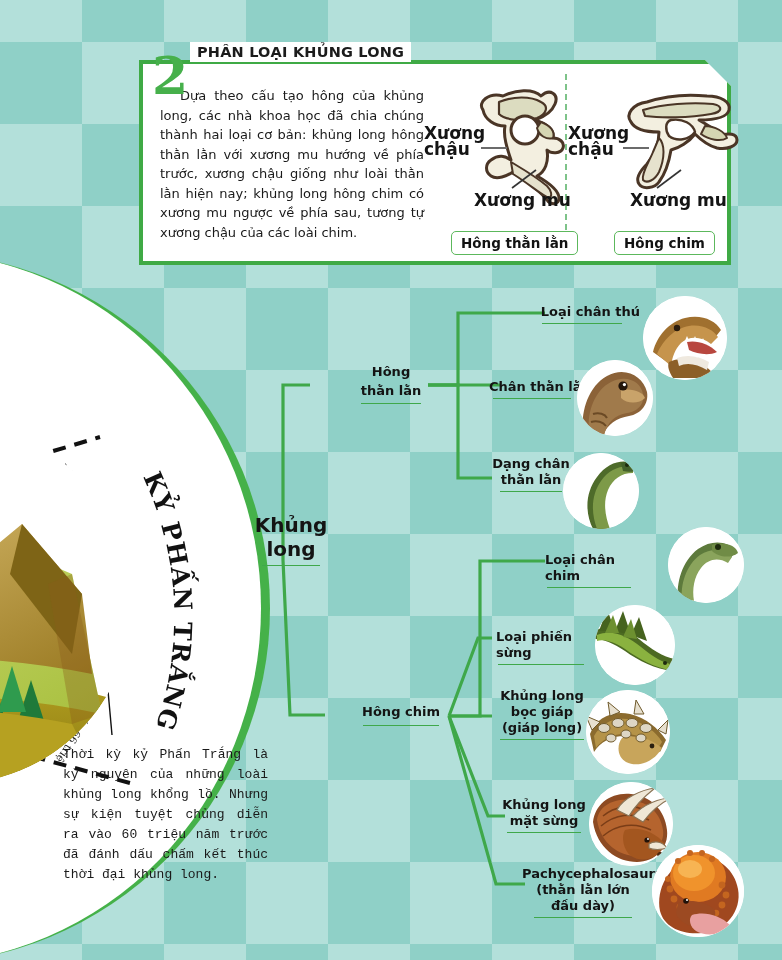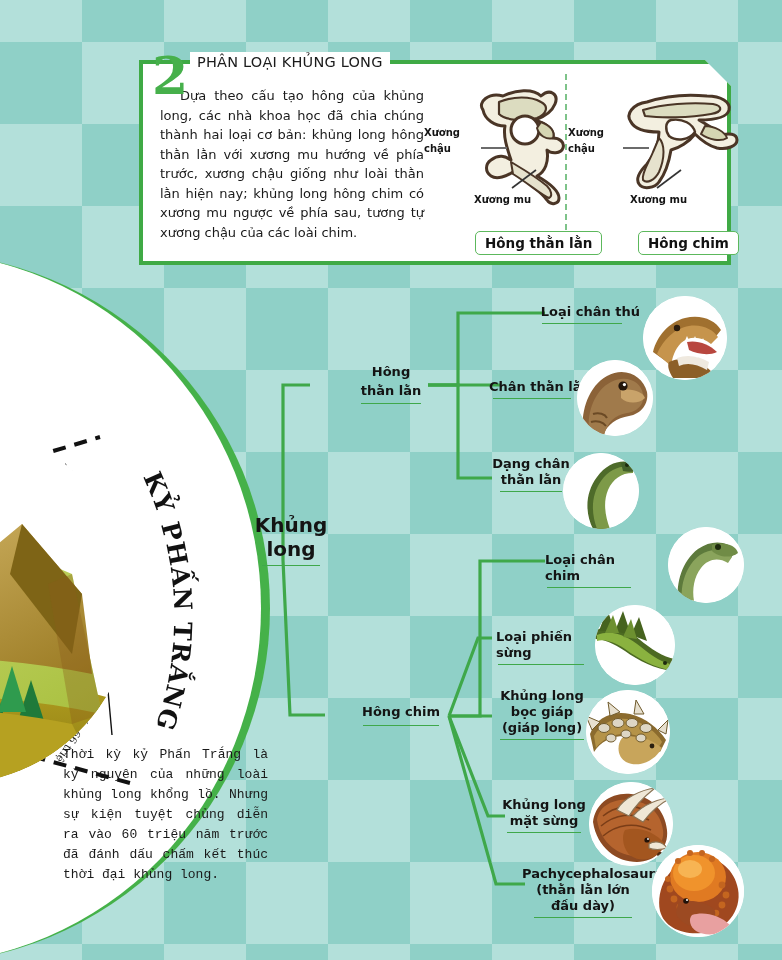--- a/index.html
+++ b/index.html
@@ -32,47 +32,47 @@
   }
   .globe svg{display:block}
 
   
   .card{
     position:absolute;left:139px;top:60px;width:592px;height:205px;
     background:#ffffff;border:4px solid #3faa45;box-sizing:border-box;
     clip-path:polygon(0 0, calc(100% - 26px) 0, 100% 26px, 100% 100%, 0 100%);
   }
   .card-title{
-    position:absolute;left:190px;top:52px;
+    position:absolute;left:190px;top:42px;
     background:#ffffff;padding:0 7px;
-    font-size:14.5px;font-weight:normal;letter-spacing:.2px;color:#1b1b1b;
+    font-size:14.5px;font-weight:bold;letter-spacing:.2px;color:#1b1b1b;
     white-space:nowrap;z-index:6;line-height:20px;
   }
   .card-num{
     position:absolute;left:152px;top:50px;z-index:7;
     font-size:52px;line-height:52px;font-weight:bold;color:#46b04b;
     font-family:"DejaVu Serif","Liberation Serif",serif;
   }
   .card-body{
     position:absolute;left:160px;top:86px;width:264px;
     font-size:13px;line-height:19.5px;color:#1a1a1a;text-align:justify;
   }
   .card-body .indent{display:inline-block;width:20px;}
 
   .divider-dash{
     position:absolute;left:565px;top:74px;width:0;height:176px;
     border-left:2px dashed #7ec389;
   }
   .bone-label{
-    position:absolute;font-size:10px;line-height:16px;font-weight:bold;color:#141414;
+    position:absolute;font-size:17px;line-height:16px;font-weight:bold;color:#141414;
   }
   .leader{position:absolute;background:#555;height:2px;}
   .pill{
     position:absolute;border:1.6px solid #5cb85c;border-radius:5px;background:#fff;
-    padding:3px 9px;font-size:13.5px;font-weight:bold;color:#121212;white-space:nowrap;margin-left:24px;
+    padding:3px 9px;font-size:13.5px;font-weight:bold;color:#121212;white-space:nowrap;
   }
 
   
   .tree{position:absolute;left:0;top:0;width:782px;height:960px;pointer-events:none;}
   .node{
     position:absolute;font-weight:bold;color:#141414;text-align:center;
     line-height:17px;
   }
   .node .ul{display:block;height:0;border-bottom:1.6px solid #3fa84a;margin-top:3px;}
   .node-root{font-size:20px;line-height:24px;}

